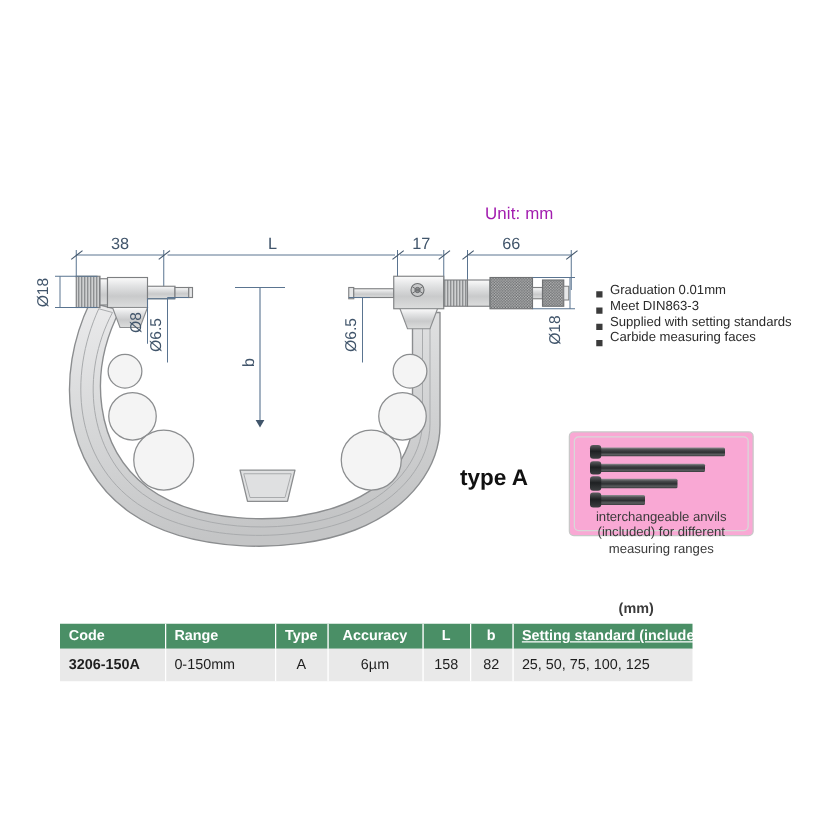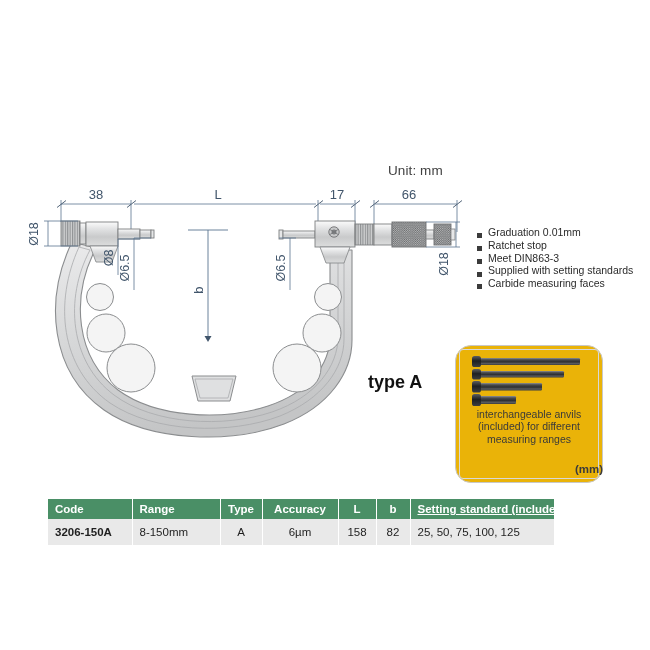--- a/index.html
+++ b/index.html
@@ -20,21 +20,21 @@
     width: 650px;
     height: 650px;
   }
 
   
   .unit-label {
     position: absolute;
     left: 388px;
     top: 163px;
     font-size: 13.5px;
-    color: #404040;
+    color: #a21caf;
     letter-spacing: 0.1px;
     white-space: nowrap;
   }
 
   
   #drawing {
     position: absolute;
     left: 0;
     top: 0;
   }
@@ -74,24 +74,24 @@
     font-weight: bold;
     color: #111;
   }
 
   
   .anvil-box {
     position: absolute;
     left: 455px;
     top: 345px;
     width: 148px;
-    height: 138px;
+    height: 84px;
     border: 1px solid #c8c8c8;
-    border-radius: 16px;
-    background: #eab308;
+    border-radius: 4px;
+    background: #f9a8d4;
     box-sizing: border-box;
     padding: 3px;
   }
   .anvil-inner {
     width: 100%;
     height: 100%;
     border: 1px solid #d8d8d8;
     border-radius: 4px;
     box-sizing: border-box;
     position: relative;
@@ -109,22 +109,22 @@
   #anvil-svg {
     position: absolute;
     left: 0;
     top: 0;
   }
 
   
   .mm-label {
     position: absolute;
     left: 0;
-    top: 463px;
-    width: 603px;
+    top: 481px;
+    width: 523px;
     text-align: right;
     font-size: 11.5px;
     font-weight: bold;
     color: #3b3b3b;
   }
 
   
   .spec-table {
     position: absolute;
     left: 48px;
@@ -340,24 +340,20 @@
       <line x1="208" y1="230" x2="208" y2="340"></line>
     </g>
     <path d="M204.5,336 L211.5,336 L208,342 Z" fill="#41556b"></path>
     <text x="203" y="290" font-size="13" fill="#41556b" text-anchor="middle" transform="rotate(-90 203 290)" font-family="Liberation Sans, sans-serif">b</text>
   </svg>
 
   <div class="features">
     <div class="feature-row">
       <span class="feature-bullet"></span>
       <span class="feature-text">Graduation 0.01mm</span>
-    </div>
-    <div class="feature-row">
-      <span class="feature-bullet"></span>
-      <span class="feature-text">Ratchet stop</span>
     </div>
     <div class="feature-row">
       <span class="feature-bullet"></span>
       <span class="feature-text">Meet DIN863-3</span>
     </div>
     <div class="feature-row">
       <span class="feature-bullet"></span>
       <span class="feature-text">Supplied with setting standards</span>
     </div>
     <div class="feature-row">
@@ -429,21 +425,21 @@
         <th class="c">Type</th>
         <th class="c">Accuracy</th>
         <th class="c">L</th>
         <th class="c">b</th>
         <th>Setting standard (included)</th>
       </tr>
     </thead>
     <tbody>
       <tr>
         <td class="b">3206-150A</td>
-        <td>8-150mm</td>
+        <td>0-150mm</td>
         <td class="c">A</td>
         <td class="c">6µm</td>
         <td class="c">158</td>
         <td class="c">82</td>
         <td>25, 50, 75, 100, 125</td>
       </tr>
     </tbody>
   </table>
 
 </div>

